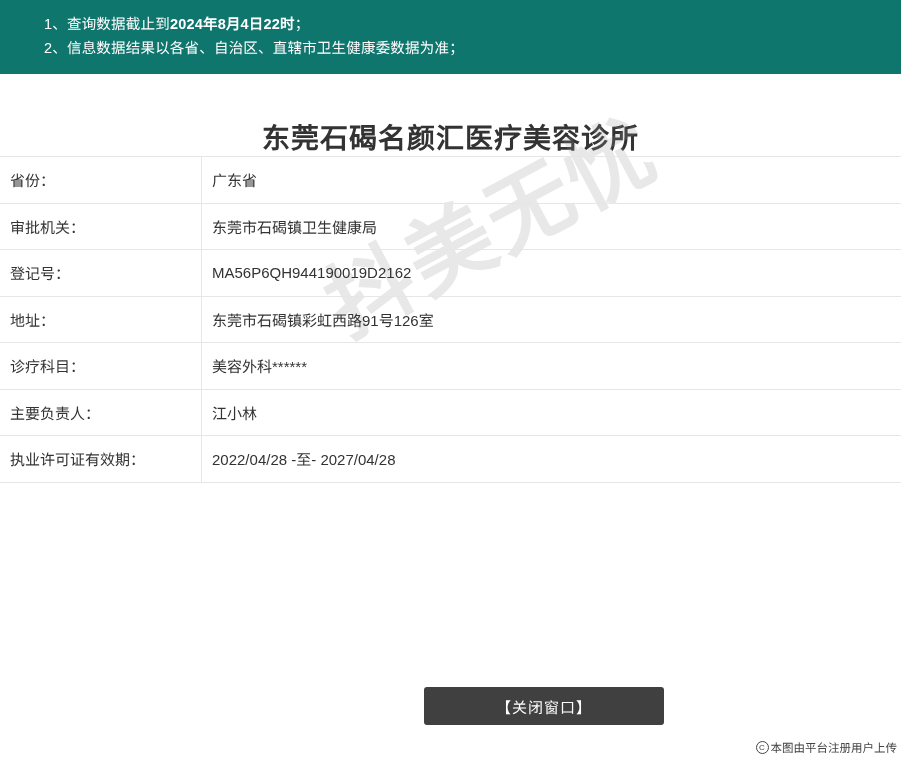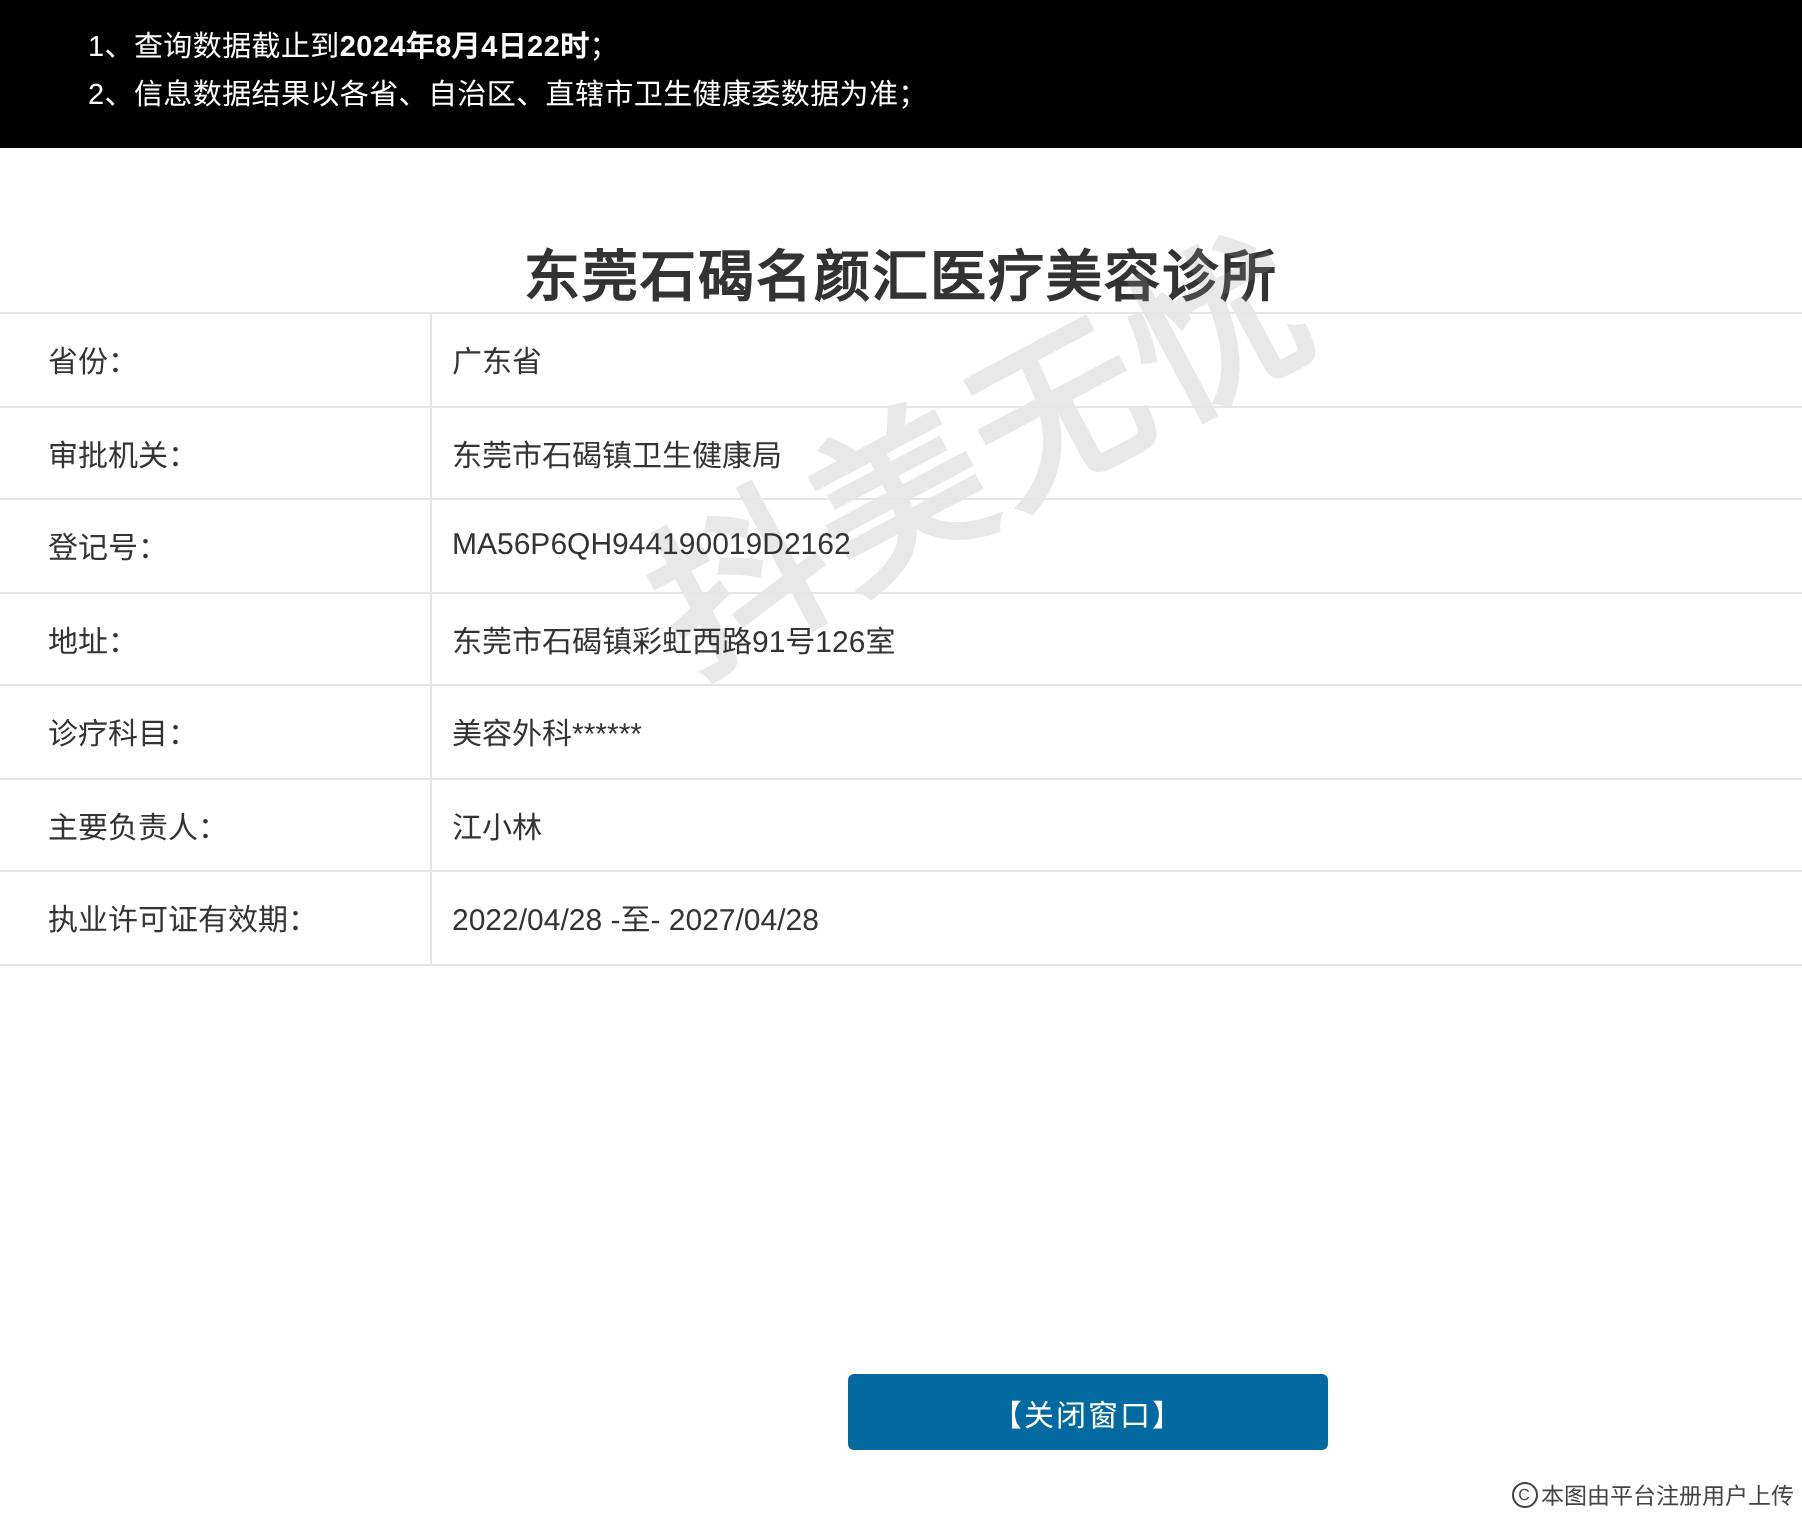--- a/index.html
+++ b/index.html
@@ -11,21 +11,21 @@
     height: 759px;
     background: #ffffff;
     font-family: "Liberation Sans", sans-serif;
     color: #333333;
     overflow: hidden;
     position: relative;
   }
 
   
   .notice-banner {
-    background: #000000;
+    background: #0f766e;
     color: #ffffff;
     padding: 12px 0 14px 0;
     box-sizing: border-box;
   }
   .notice-line {
     font-size: 14.5px;
     line-height: 24px;
     padding-left: 44px;
     white-space: nowrap;
     letter-spacing: 0.2px;
@@ -65,21 +65,21 @@
   .info-table td {
     border-top: 1px solid #e6e6e6;
     border-bottom: 1px solid #e6e6e6;
     font-size: 15px;
     color: #333333;
     vertical-align: middle;
     background: transparent;
   }
   .info-table td.label {
     width: 190px;
-    padding-left: 24px;
+    padding-left: 10px;
     border-right: 1px solid #e6e6e6;
   }
   .info-table td.value {
     padding-left: 10px;
   }
   .info-table tr.spacer-row {
     height: 46px;
   }
   .info-table tr.spacer-row td {
     border-top: 1px solid #e6e6e6;
@@ -109,21 +109,21 @@
     bottom: 0;
     width: 901px;
     height: 72px;
   }
   .close-button {
     position: absolute;
     left: 424px;
     top: 0px;
     width: 240px;
     height: 38px;
-    background: #0369a1;
+    background: #404040;
     color: #ffffff;
     border: none;
     border-radius: 3px;
     font-size: 15px;
     font-family: "Liberation Sans", sans-serif;
     cursor: pointer;
     letter-spacing: 1px;
   }
   .upload-note {
     position: absolute;

